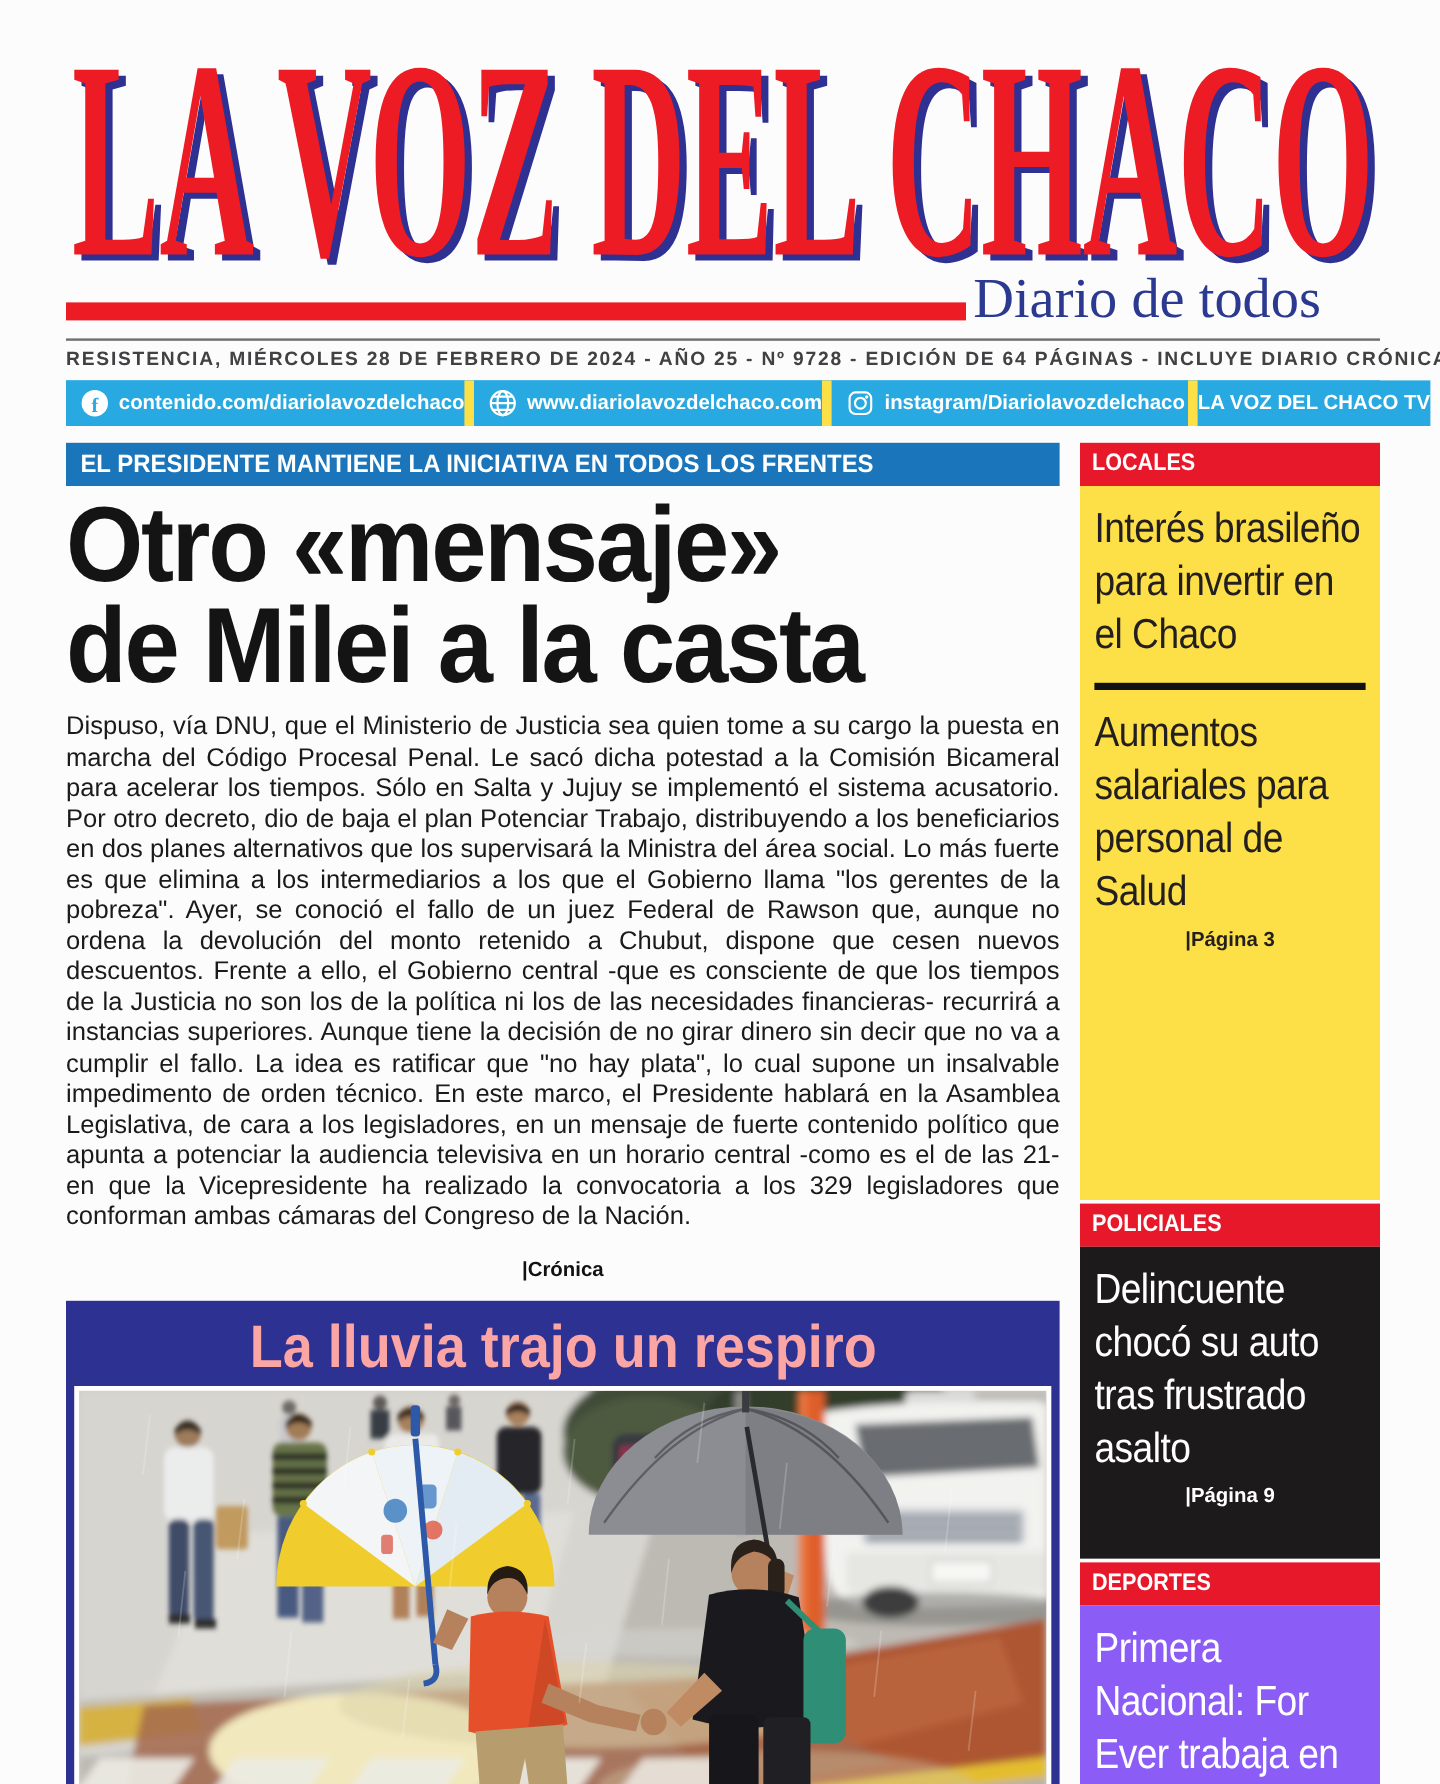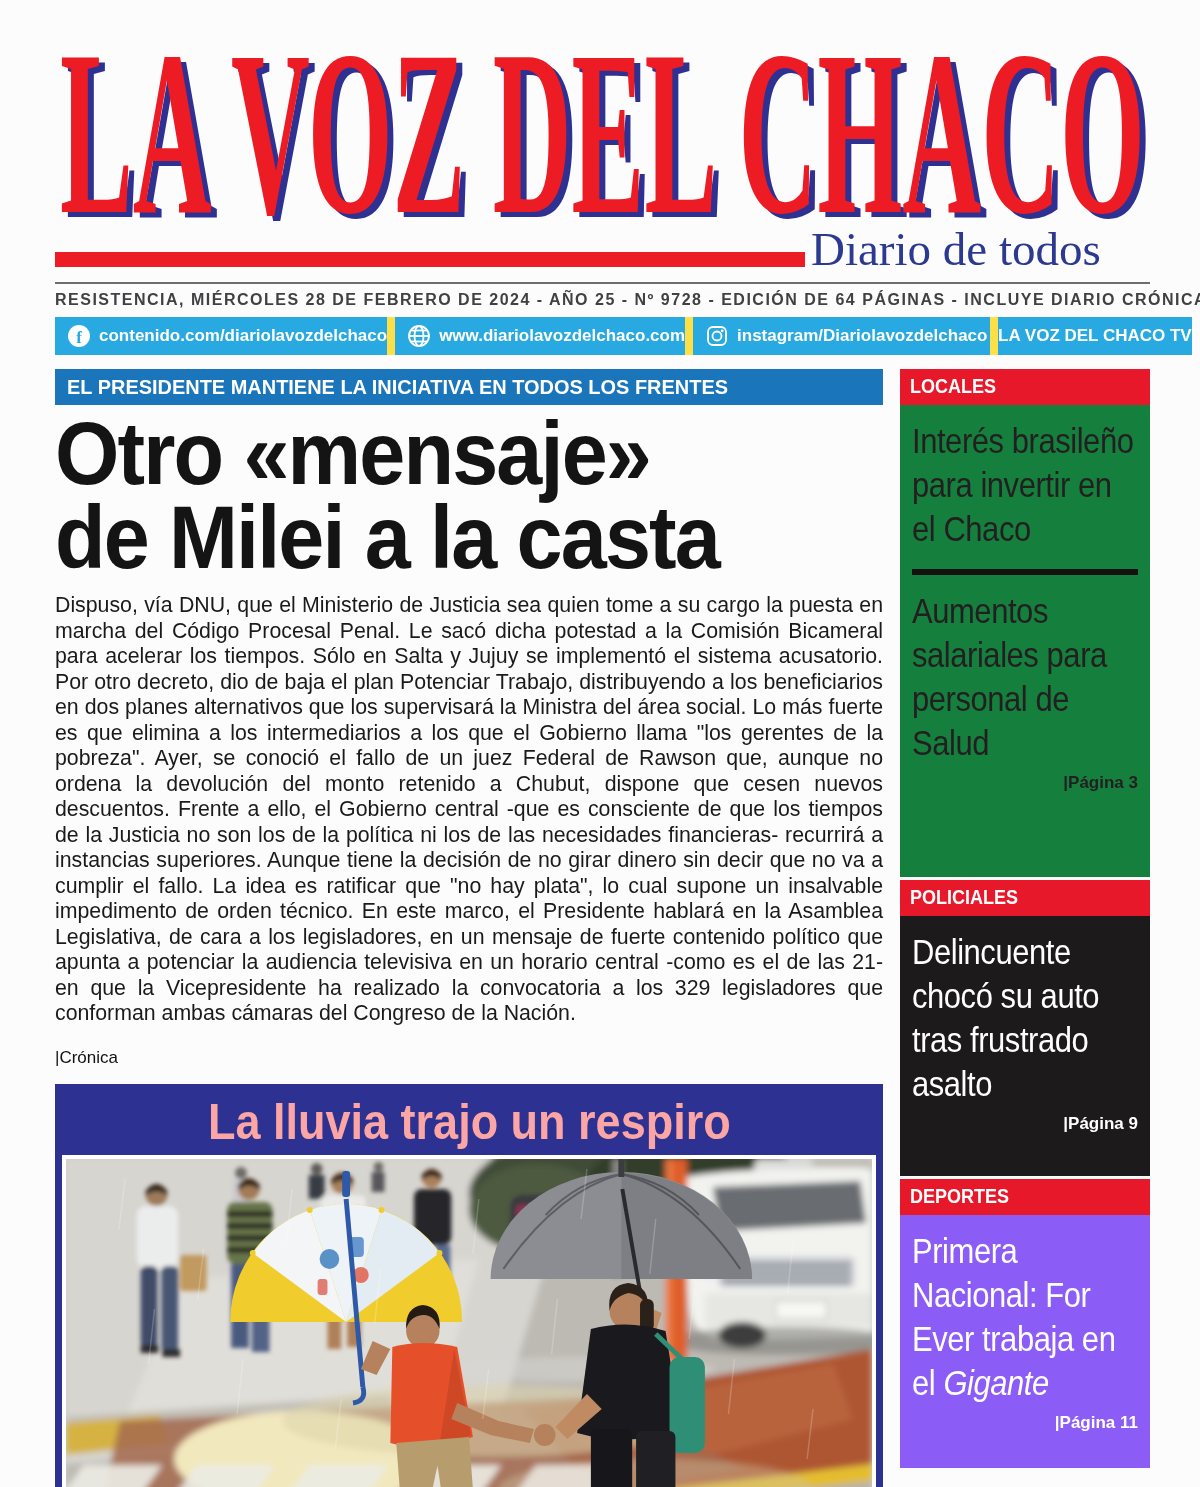--- a/index.html
+++ b/index.html
@@ -26,39 +26,39 @@
 
   
   .content{margin-top:14px;display:grid;grid-template-columns:828px 250px;column-gap:17px;align-items:start;}
 
   
   .kicker{background:#1B75BB;color:#fff;font-weight:bold;font-size:21px;padding:7px 12px 8px;line-height:21px;}
   .kicker span{display:inline-block;transform:scaleX(.95);transform-origin:0 50%;white-space:nowrap;}
   .headline{margin:6px 0 0;font-weight:bold;color:#141414;font-size:89px;line-height:84px;letter-spacing:-2px;}
   .headline .hline{display:block;transform:scaleX(.93);transform-origin:0 50%;white-space:nowrap;}
   .lead-body{margin-top:14px;font-size:21.3px;line-height:25.5px;text-align:justify;color:#1a1a1a;}
-  .attribution{text-align:left;font-weight:normal;font-size:17px;margin-top:2px;color:#111;}
+  .attribution{text-align:center;font-weight:bold;font-size:17px;margin-top:2px;color:#111;}
 
   
   .photo-panel{margin-top:16px;background:#2D3191;padding:7px;}
   .photo-head{color:#fca5a5;text-align:center;font-weight:bold;font-size:50px;line-height:62px;height:64px;}
   .photo-head span{display:inline-block;transform:scaleX(.9);white-space:nowrap;}
   .photo-wrap{position:relative;border:4px solid #fff;background:#cfcecb;height:372px;overflow:hidden;}
   .photo-wrap svg{display:block;width:100%;height:372px;}
 
   
   .sb-label{background:#E8182B;color:#fff;font-weight:bold;font-size:20px;padding:7px 10px 8px;line-height:21px;}
   .sb-label span{display:inline-block;transform:scaleX(.9);transform-origin:0 50%;}
   .sb-panel{box-sizing:border-box;padding:14px 12px 10px;overflow:hidden;}
-  .sb-panel.locales{background:#15803d;color:#231F20;height:472px;}
+  .sb-panel.locales{background:#fde047;color:#231F20;height:595px;}
   .sb-panel.policiales{background:#1C1A1B;color:#fff;height:260px;}
   .sb-panel.deportes{background:#8b5cf6;color:#fff;height:253px;margin-bottom:0;}
   .sb-h{font-size:35px;line-height:44px;letter-spacing:-.5px;width:113%;transform:scaleX(.885);transform-origin:0 0;}
   .sb-divider{height:6px;background:#111;margin:18px 0 14px;}
-  .sb-page{text-align:right;font-weight:bold;font-size:17px;margin-top:8px;}
+  .sb-page{text-align:center;font-weight:bold;font-size:17px;margin-top:8px;}
   .sb-gap{height:3px;background:#fdfcfc;}
 </style>
 </head>
 <body>
 
 <div class="page">
   <div class="inner">
 
     <header class="masthead">
       <svg width="1095" height="188" viewBox="0 0 1095 188">

